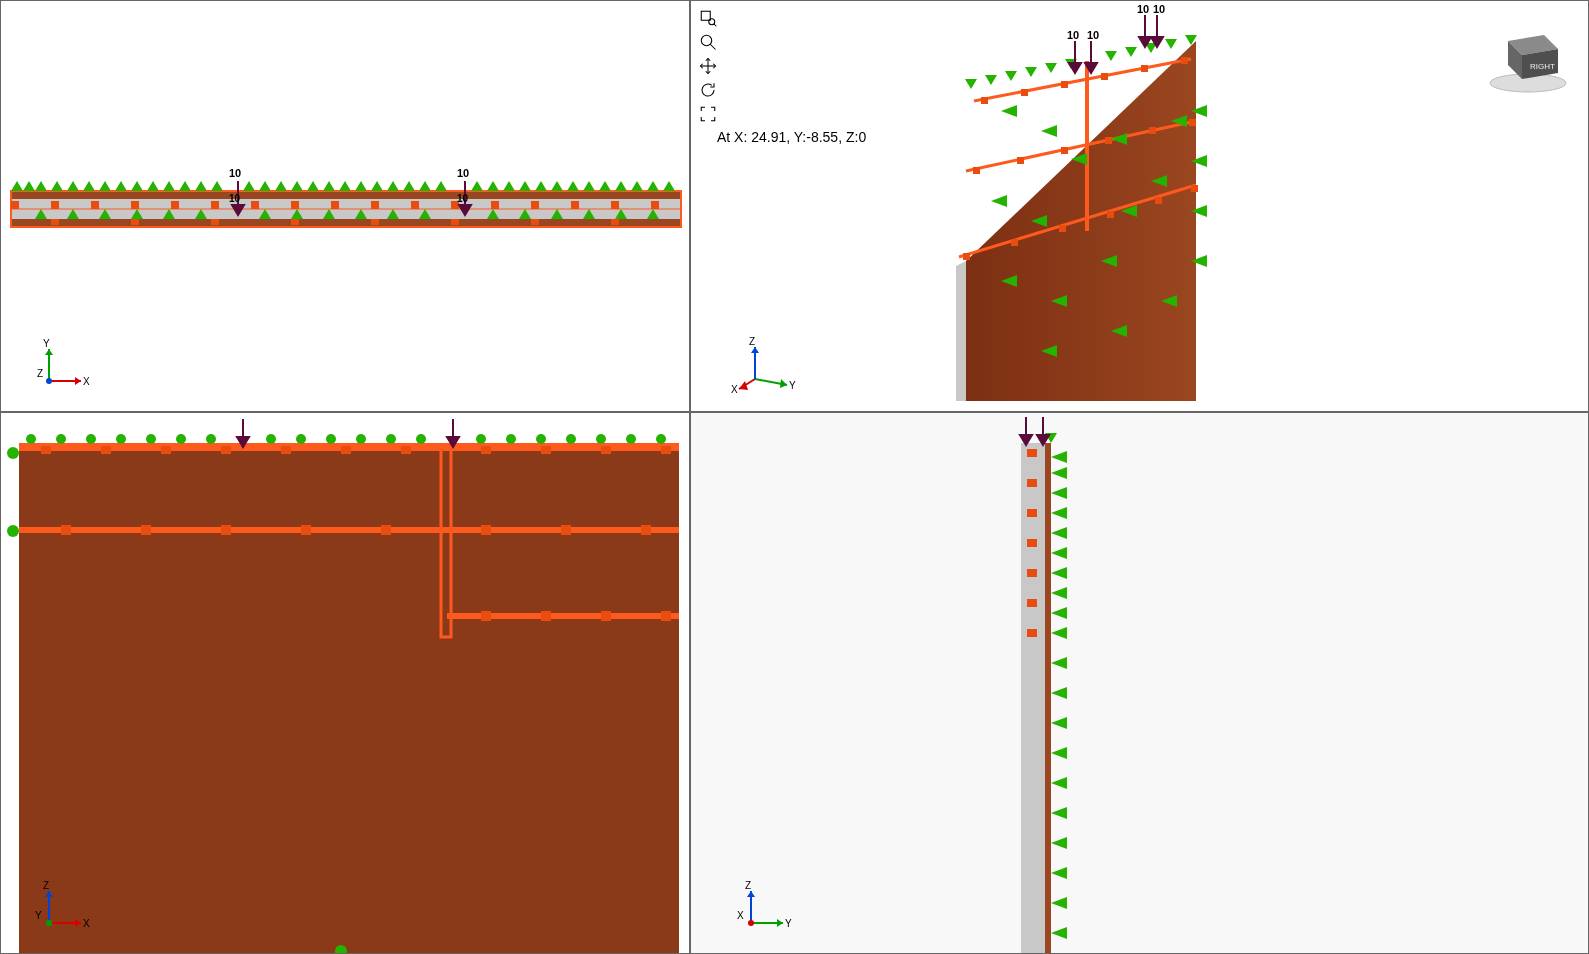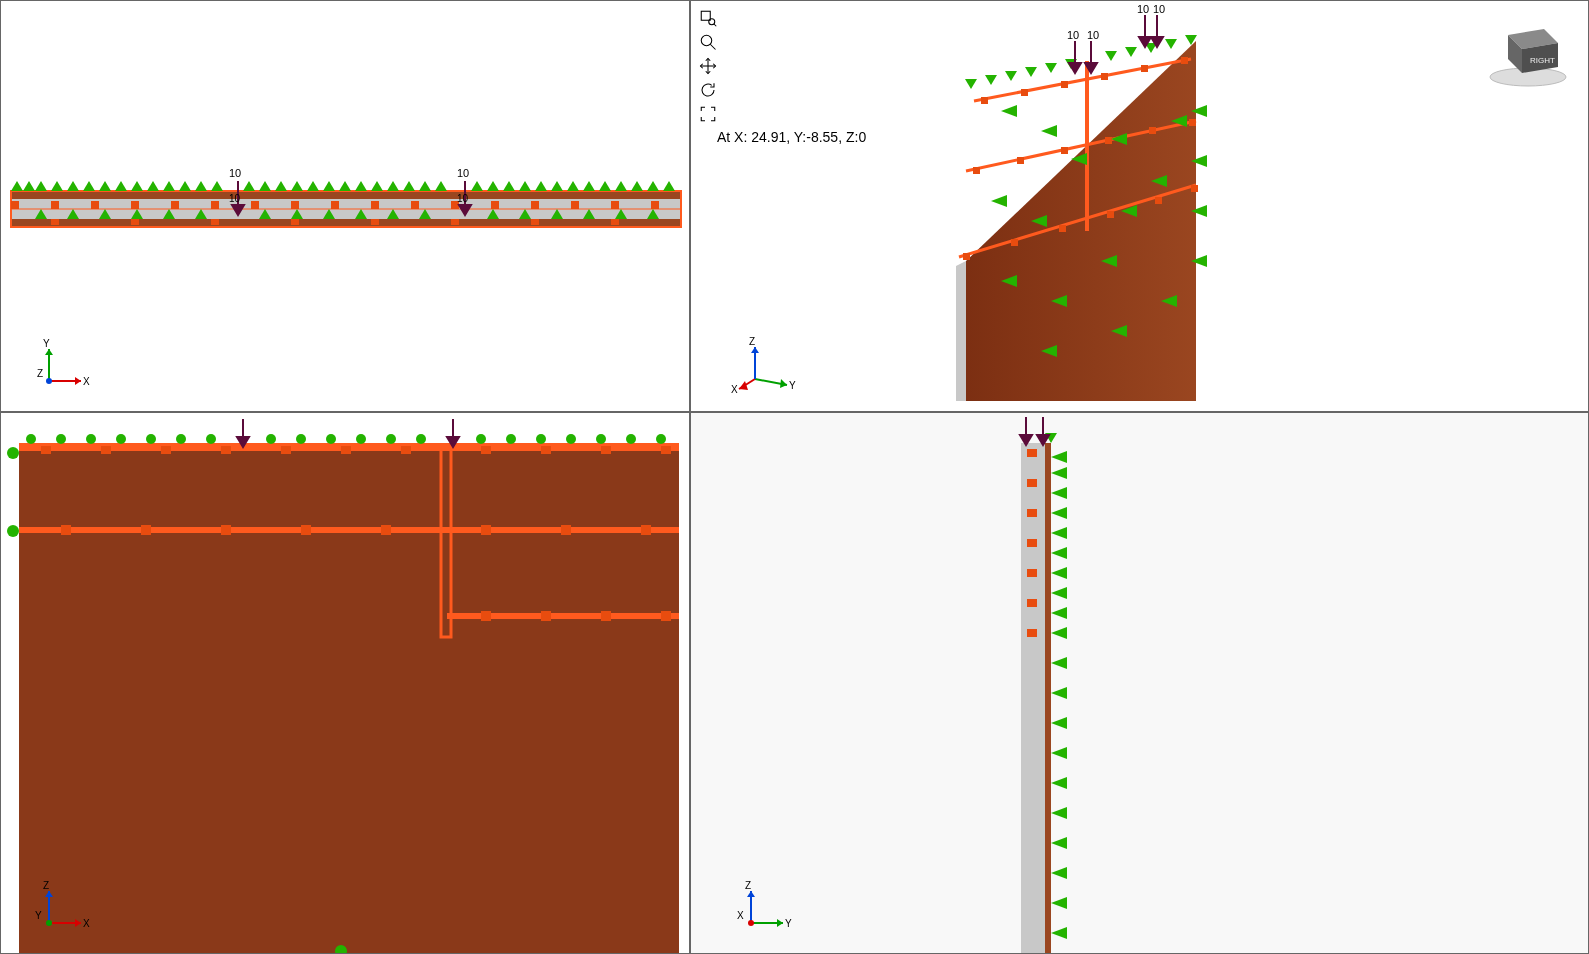--- a/index.html
+++ b/index.html
@@ -5,22 +5,22 @@
   html,body{margin:0;padding:0;width:1589px;height:954px;background:#a0a0a0;font-family:Arial,sans-serif;font-size:11px;color:#000;overflow:hidden}
   .grid{display:grid;grid-template-columns:690px 899px;grid-template-rows:412px 542px;gap:0}
   .pane{background:#fff;border:1px solid #666;position:relative;overflow:hidden}
   .pane:nth-child(4){background:#f8f8f8}
   .axis{position:absolute;left:28px;bottom:18px;width:60px;height:60px}
   .axis svg{overflow:visible}
   .coord-readout{position:absolute;left:26px;top:128px;font-size:14px;color:#000}
   .toolbar3d{position:absolute;left:6px;top:6px;display:flex;flex-direction:column;gap:2px}
   .tool-btn{width:22px;height:22px;display:flex;align-items:center;justify-content:center;color:#000;cursor:pointer;font-size:16px}
   .tool-btn svg{width:18px;height:18px;stroke:#000;fill:none;stroke-width:1.4}
-  .viewcube{position:absolute;right:10px;top:16px;width:100px;height:70px}
-  .load-label{position:absolute;font-size:11px;font-weight:400;color:#000}
+  .viewcube{position:absolute;right:10px;top:22px;width:100px;height:70px}
+  .load-label{position:absolute;font-size:11px;font-weight:700;color:#000}
   
   .sc{position:absolute}
 </style>
 </head>
 <body>
 
 <div class="grid">
 
   <div class="pane" id="tl">
     <svg class="sc" width="688" height="410" style="left:0;top:0">

